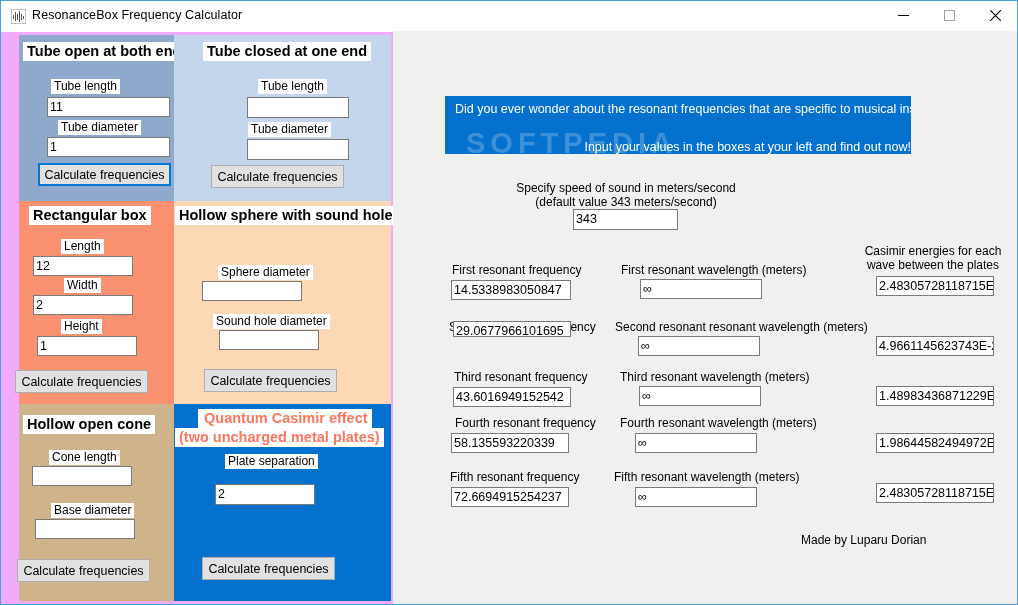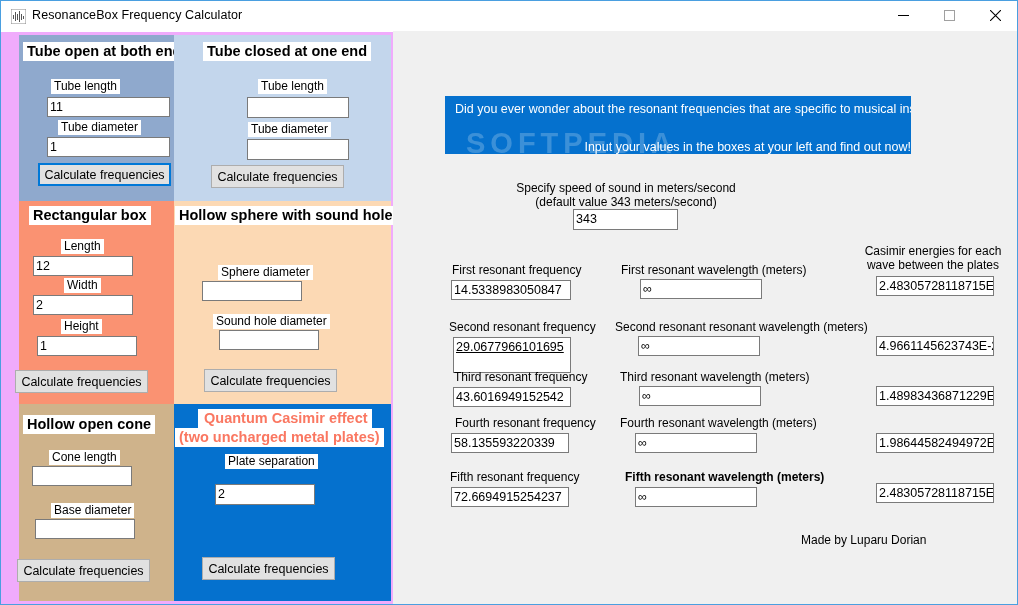--- a/index.html
+++ b/index.html
@@ -281,39 +281,39 @@
     <div class="ctext center" style="left:456px; top:213px; width:168px;">Casimir energies for each</div>
     <div class="ctext center" style="left:456px; top:227px; width:168px;">wave between the plates</div>
 
     <div class="res-label" style="left:59px; top:232px;">First resonant frequency</div>
     <div class="tbox" style="left:58px; top:249px; width:120px; height:20px;">14.5338983050847</div>
     <div class="res-label" style="left:228px; top:232px;">First resonant wavelength (meters)</div>
     <div class="tbox" style="left:247px; top:248px; width:122px; height:20px;">∞</div>
     <div class="tbox" style="left:483px; top:245px; width:118px; height:20px;">2.48305728118715E-2</div>
 
     <div class="res-label" style="left:56px; top:289px;">Second resonant frequency</div>
-    <div class="tbox" style="left:60px; top:306px; width:118px; height:36px;text-decoration:underline;">29.0677966101695</div>
+    <div class="tbox" style="left:60px; top:290px; width:118px; height:16px;">29.0677966101695</div>
     <div class="res-label" style="left:222px; top:289px;">Second resonant resonant wavelength (meters)</div>
     <div class="tbox" style="left:245px; top:305px; width:122px; height:20px;">∞</div>
     <div class="tbox" style="left:483px; top:305px; width:118px; height:20px;">4.9661145623743E-26</div>
 
     <div class="res-label" style="left:61px; top:339px;">Third resonant frequency</div>
     <div class="tbox" style="left:60px; top:356px; width:118px; height:20px;">43.6016949152542</div>
     <div class="res-label" style="left:227px; top:339px;">Third resonant wavelength (meters)</div>
     <div class="tbox" style="left:246px; top:355px; width:122px; height:20px;">∞</div>
     <div class="tbox" style="left:483px; top:355px; width:118px; height:20px;">1.48983436871229E-2</div>
 
     <div class="res-label" style="left:62px; top:385px;">Fourth resonant frequency</div>
     <div class="tbox" style="left:58px; top:402px; width:118px; height:20px;">58.135593220339</div>
     <div class="res-label" style="left:227px; top:385px;">Fourth resonant wavelength (meters)</div>
     <div class="tbox" style="left:242px; top:402px; width:122px; height:20px;">∞</div>
     <div class="tbox" style="left:483px; top:402px; width:118px; height:20px;">1.98644582494972E-2</div>
 
     <div class="res-label" style="left:57px; top:439px;">Fifth resonant frequency</div>
     <div class="tbox" style="left:58px; top:456px; width:118px; height:20px;">72.6694915254237</div>
-    <div class="res-label" style="left:232px; top:439px;font-weight:bold;">Fifth resonant wavelength (meters)</div>
+    <div class="res-label" style="left:221px; top:439px;">Fifth resonant wavelength (meters)</div>
     <div class="tbox" style="left:242px; top:456px; width:122px; height:20px;">∞</div>
     <div class="tbox" style="left:483px; top:452px; width:118px; height:20px;">2.48305728118715E-2</div>
 
     <div class="ctext" style="left:408px; top:502px;">Made by Luparu Dorian</div>
   </div>
 
 </div>
 
 </body></html>

